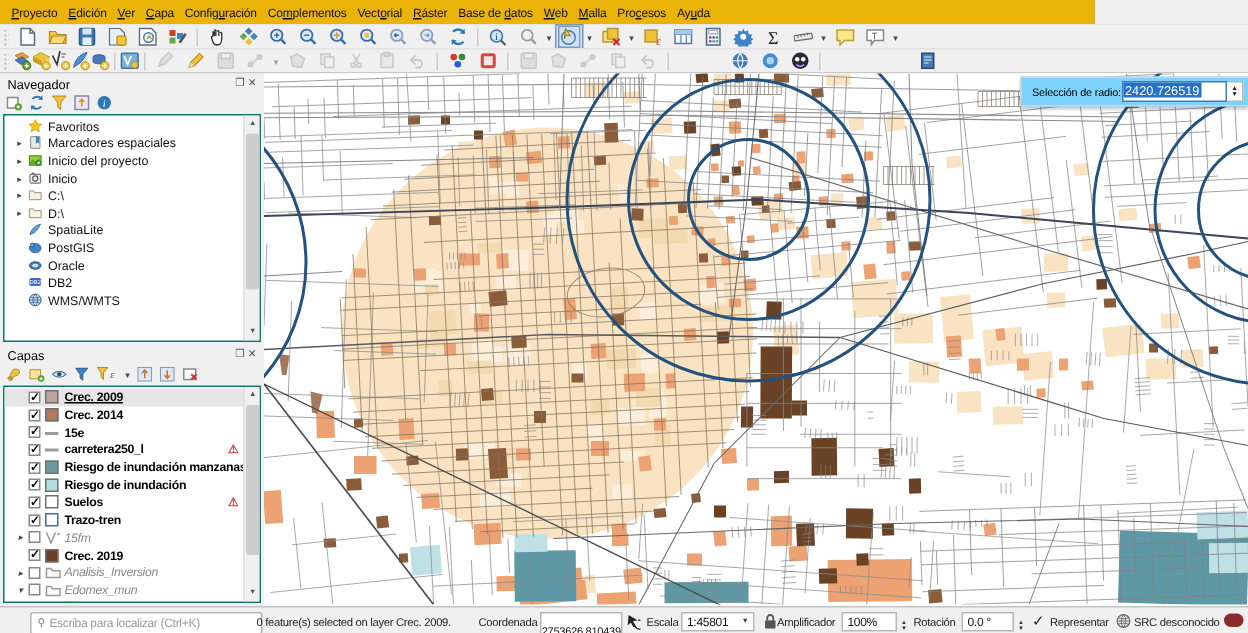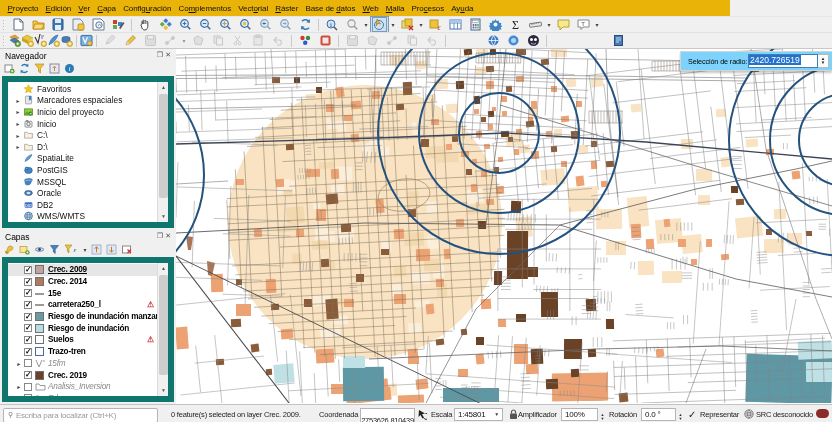--- a/index.html
+++ b/index.html
@@ -14,21 +14,21 @@
 #tb2 .tbi.g{width:20px}
 .tbi svg{display:block}
 .tsep{width:1px;height:12px;background:#c9c9c9;margin:0 3px;flex:0 0 auto}
 .thandle{width:4px;height:12px;margin:0 2px;flex:0 0 auto;background-image:radial-gradient(circle,#bbb 35%,transparent 40%);background-size:3px 3px}
 .tdrop{width:8px;font-size:6px;color:#444;flex:0 0 auto;text-align:center}
 #left{position:absolute;left:0;top:49px;width:176px;height:355px;background:#f0f0f0}
 .ptitle{height:13px;display:flex;align-items:center;font-size:8.5px;color:#000;padding-left:5px;position:relative}
 .pctrl{position:absolute;right:3px;top:2px;font-size:7px;color:#555;letter-spacing:2px}
 .ptool{height:13px;display:flex;align-items:center;padding-left:4px}
 .ptool svg{margin-right:4px;display:block}
-.treebox{background:#fff;border:6px solid #0f766e;position:relative;overflow:hidden}
+.treebox{background:#fff;border:1px solid #0f766e;position:relative;overflow:hidden}
 .sbar{position:absolute;right:0;top:0;bottom:0;width:11px;background:#f0f0f0;border-left:1px solid #dcdcdc}
 .sbar .up,.sbar .dn{position:absolute;left:0;width:11px;height:11px;font-size:5px;color:#555;text-align:center;line-height:11px}
 .sbar .up{top:0}.sbar .dn{bottom:0}
 .sbar .thumb{position:absolute;left:1px;width:9px;background:#cdcdcd;border-radius:2px}
 .trow{display:flex;align-items:center;height:11.6px;font-size:8.3px;color:#111;white-space:nowrap;padding-left:5px}
 .trow .arr{width:10px;text-align:center;font-size:6px;color:#444;flex:0 0 auto}
 .trow .ticon{width:11px;height:11px;margin-right:3px;flex:0 0 auto;display:flex;align-items:center;justify-content:center}
 .trow .ticon svg{transform:scale(0.85)}
 .lrow{display:flex;align-items:center;height:11.7px;font-size:8.2px;font-weight:bold;color:#000;white-space:nowrap;padding-left:5px;letter-spacing:-0.2px}
 .lrow .arr{width:11px;text-align:center;font-size:6px;color:#444;flex:0 0 auto}
@@ -37,21 +37,21 @@
 .lrow.off{font-weight:normal;font-style:italic;color:#8a8a8a}
 .warn{margin-left:auto;margin-right:14px;color:#c44;font-size:8px}
 #map{position:absolute;left:176px;top:49px;width:656px;height:355px;background:#fff}
 #radiow{position:absolute;right:0px;top:2px;width:152px;height:20px;background:#7dd3fc;border:1px solid #d4d4d4;border-right:none;box-shadow:0 2px 2px rgba(0,0,0,0.22);font-size:7.2px;color:#000;white-space:nowrap;letter-spacing:-0.1px}
 #radiow .lab{position:absolute;left:7px;top:5px}
 #radiow .spin{position:absolute;left:67px;top:2px;width:70px;height:14px;background:#fff;border:1px solid #3c7fb1;display:flex;align-items:flex-start;font-size:8.5px;letter-spacing:0}
 #radiow .sel{background:#2471cd;color:#fff;padding:0 1px}
 #radiow .btns{position:absolute;left:137px;top:2px;width:11px;height:14px;border:1px solid #b8b8b8;border-left:none;background:#fbfbfb;font-size:4.5px;color:#222;display:flex;flex-direction:column;align-items:center;justify-content:center;line-height:4.5px}
 #status{position:absolute;left:0;top:404px;width:832px;height:18px;background:#f0f0f0;border-top:1px solid #c3c3c3;font-size:7.5px;color:#222;letter-spacing:-0.2px}
 #status .abs{position:absolute;top:0;height:18px;display:flex;align-items:center;white-space:nowrap}
-#loc{position:absolute;left:3px;top:2.5px;width:155px;height:15px;background:#fff;border:1px solid #b5b5b5;border-radius:2px;display:flex;align-items:center;color:#9a9a9a;font-size:8px}
+#loc{position:absolute;left:20px;top:2.5px;width:155px;height:15px;background:#fff;border:1px solid #b5b5b5;border-radius:2px;display:flex;align-items:center;color:#9a9a9a;font-size:8px}
 #loc .mag{margin:0 3px 0 4px;font-size:7px;color:#777}
 .sbox{background:#fff;border:1px solid #b5b5b5;height:13px;display:flex;align-items:center;padding:0 3px;font-size:8px;color:#111}
 .spinb{width:9px;height:13px;display:flex;flex-direction:column;align-items:center;justify-content:center;font-size:4px;line-height:3.5px;color:#333}
 </style></head>
 <body>
 <div id="win">
 <div id="menubar">
       <span><u>P</u>royecto</span>
       <span><u>E</u>dición</span>
       <span><u>V</u>er</span>
@@ -566,30 +566,20 @@
             <div class="trow">
               <span class="arr"></span>
               <span class="ticon">
                 <svg width="12" height="12" viewBox="0 0 12 12">
                   <ellipse cx="6" cy="6.5" rx="5" ry="4" fill="#3d85c6" stroke="#24527e" stroke-width="0.6"></ellipse>
                   <circle cx="3.5" cy="4" r="1.8" fill="#3d85c6" stroke="#24527e" stroke-width="0.6"></circle>
                   <circle cx="3.2" cy="4" r="0.5" fill="#fff"></circle>
                 </svg>
               </span>
               <span>PostGIS</span>
-            </div>
-            <div class="trow">
-              <span class="arr"></span>
-              <span class="ticon">
-                <svg width="12" height="12" viewBox="0 0 12 12">
-                  <path d="M1 3c4-2 8-2 10 0L8 9c-2 1-4 1-6 0z" fill="#3d85c6" stroke="#24527e" stroke-width="0.6"></path>
-                  <path d="M2 4.5c3-1.2 6-1.2 8 0" stroke="#fff" stroke-width="0.6" fill="none"></path>
-                </svg>
-              </span>
-              <span>MSSQL</span>
             </div>
             <div class="trow">
               <span class="arr"></span>
               <span class="ticon">
                 <svg width="12" height="12" viewBox="0 0 12 12">
                   <ellipse cx="6" cy="6" rx="5" ry="3.2" fill="#4a7ab5" stroke="#24527e" stroke-width="0.8"></ellipse>
                   <ellipse cx="6" cy="6" rx="2.6" ry="1.5" fill="#cfe3f5"></ellipse>
                 </svg>
               </span>
               <span>Oracle</span>

